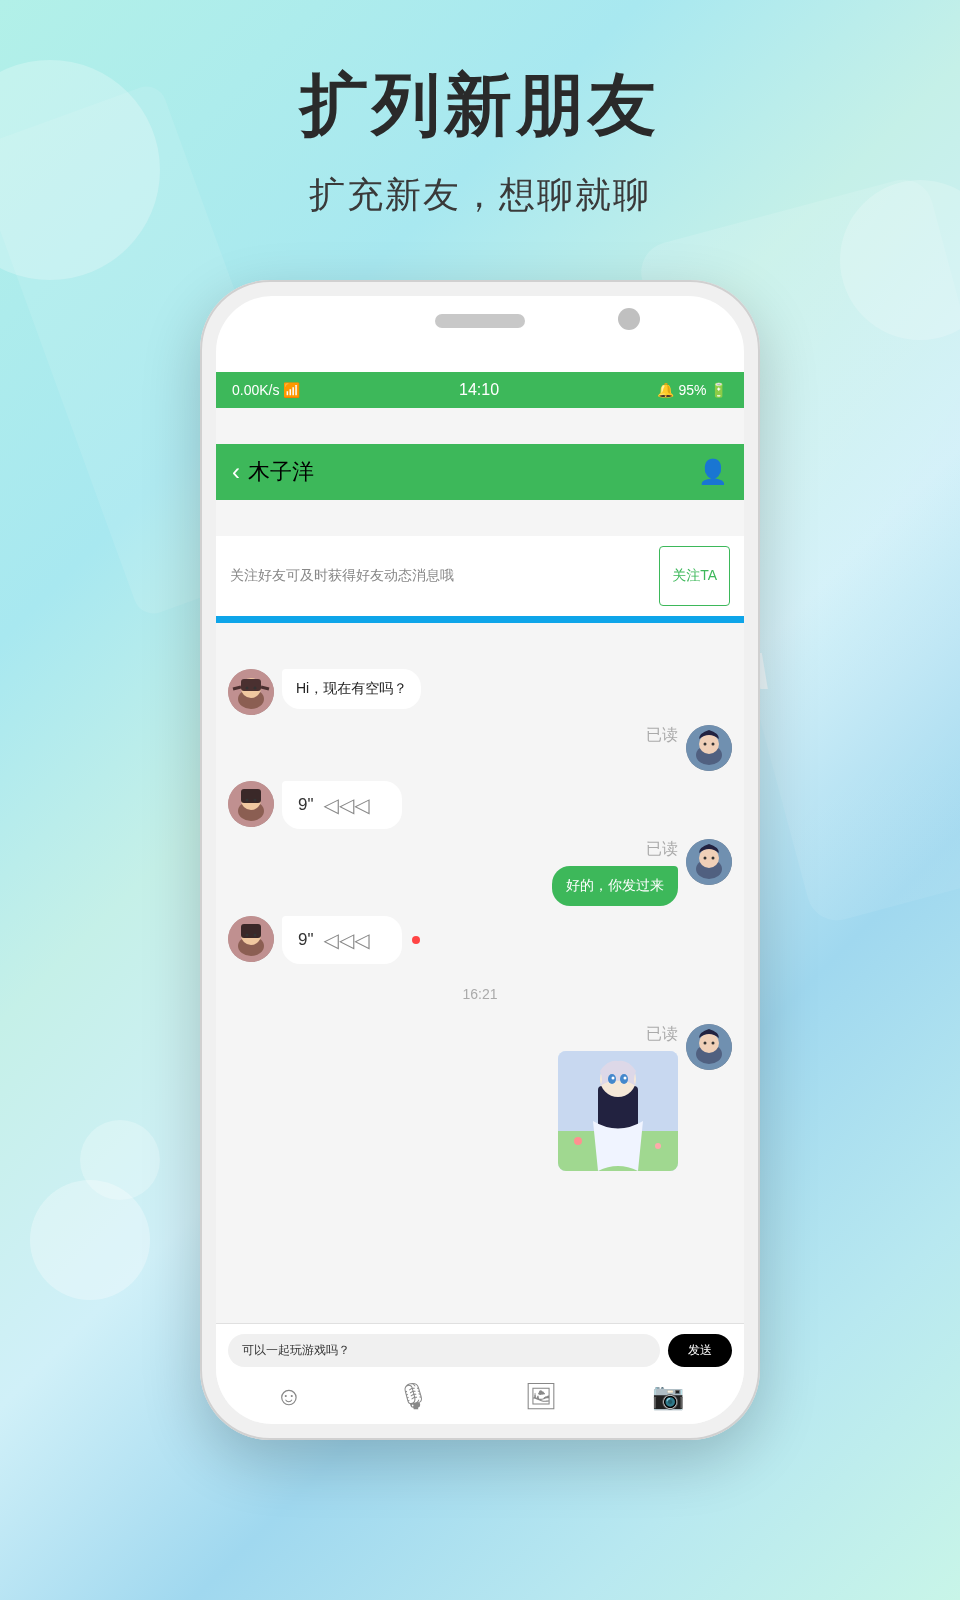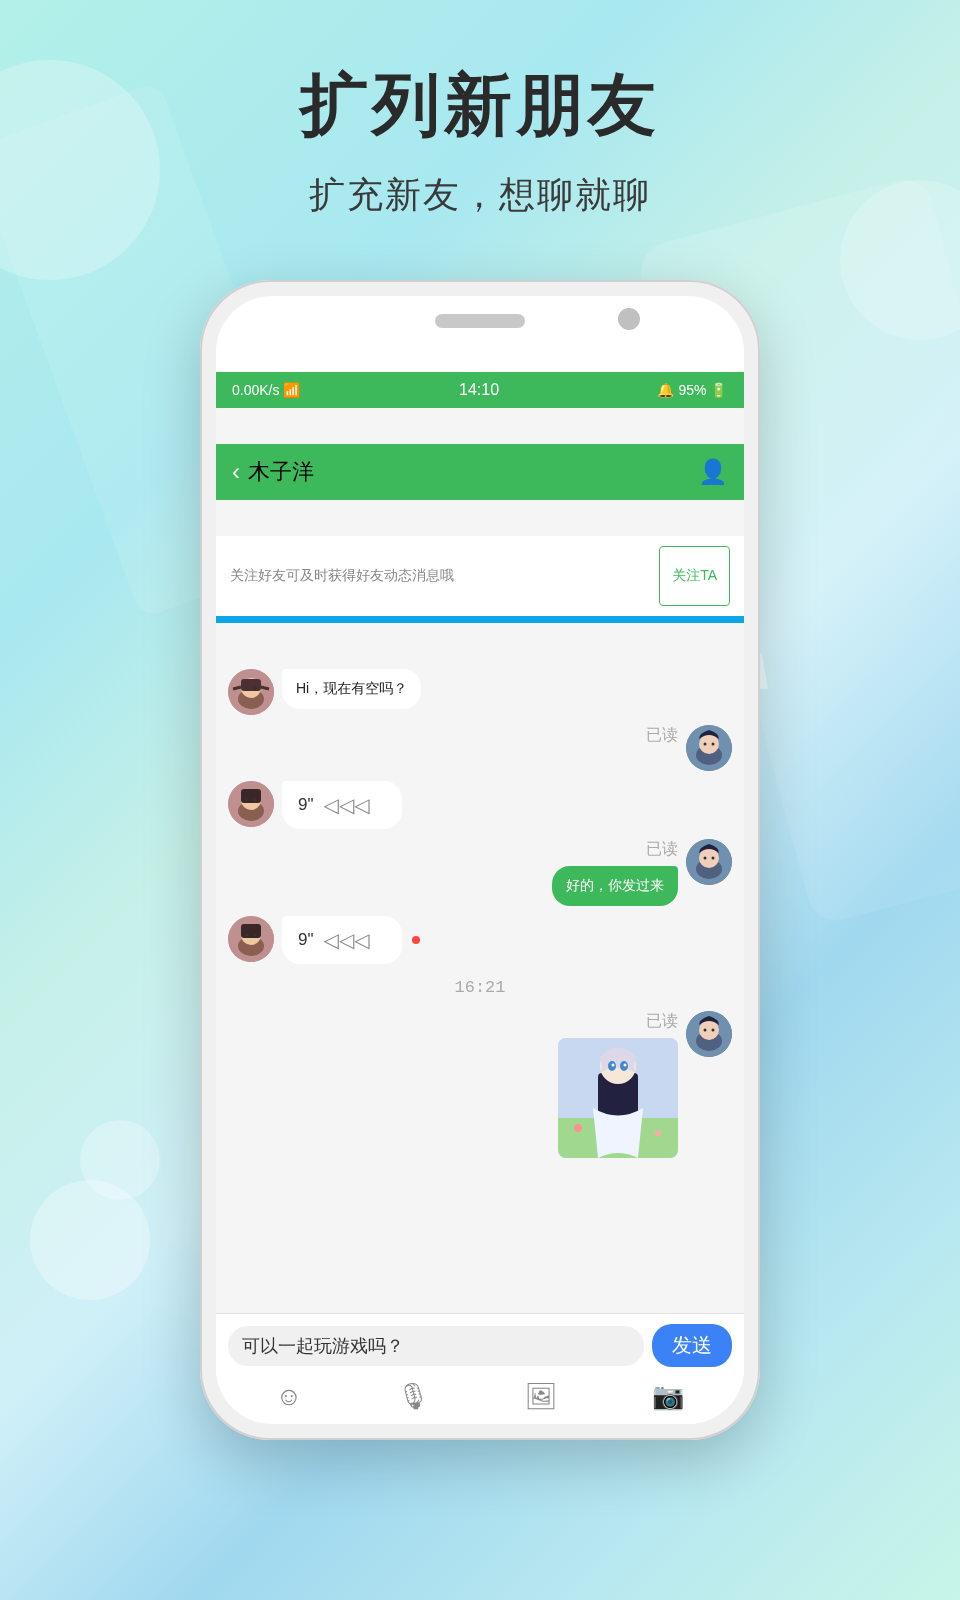--- a/index.html
+++ b/index.html
@@ -340,24 +340,23 @@
       width: 8px;
       height: 8px;
       border-radius: 50%;
       background: #ff4444;
       margin-left: 4px;
     }
 
     
     .time-separator {
       text-align: center;
-      font-size: 17px;
+      font-size: 14px;
       color: #aaa;
-      margin: 4px 0;
-      font-family: Liberation Mono, monospace;
+      margin: 12px 0;
     }
 
     
     .img-bubble {
       width: 120px;
       height: 120px;
       border-radius: 8px;
       background: linear-gradient(135deg, #e0e8f8 0%, #d0d8f0 100%);
       overflow: hidden;
       display: flex;
@@ -376,31 +375,31 @@
       display: flex;
       align-items: center;
       gap: 8px;
       margin-bottom: 10px;
     }
     .text-input {
       flex: 1;
       background: #f0f0f0;
       border-radius: 20px;
       padding: 8px 14px;
-      font-size: 18px;
+      font-size: 12px;
       color: #333;
       border: none;
     }
     .send-btn {
-      background: #3b82f6;
+      background: #000000;
       color: white;
       border: none;
       border-radius: 20px;
       padding: 8px 20px;
-      font-size: 20px;
+      font-size: 12px;
       font-weight: 500;
     }
 
     .toolbar-row {
       display: flex;
       justify-content: space-around;
       padding: 4px 0 2px;
     }
     .toolbar-icon {
       font-size: 26px;

